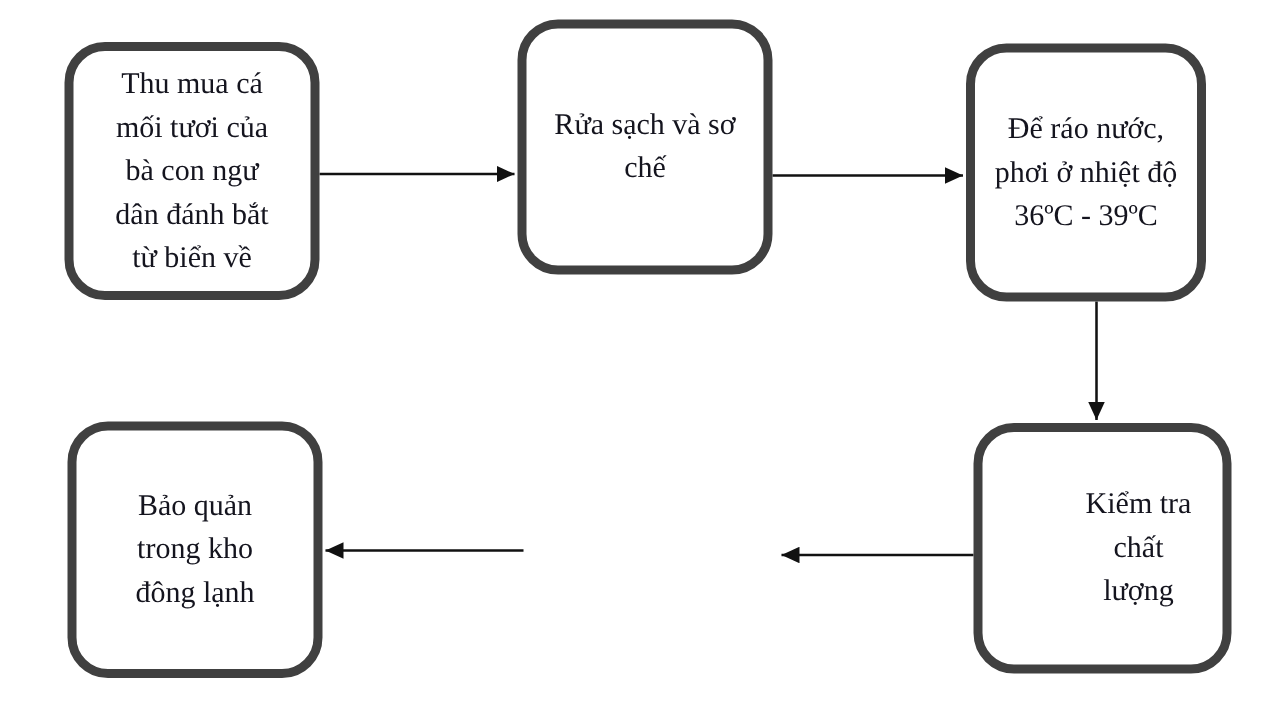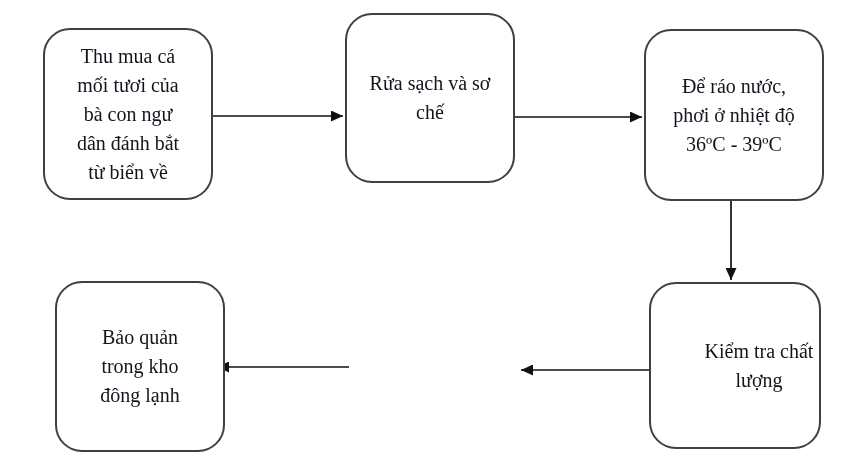--- a/index.html
+++ b/index.html
@@ -11,39 +11,39 @@
     position: relative;
     width: 844px;
     height: 471px;
     background: #ffffff;
     font-family: "Liberation Serif", "DejaVu Serif", serif;
     overflow: hidden;
   }
   .node {
     position: absolute;
     box-sizing: border-box;
-    border: 2px solid #404040;
+    border: 6px solid #404040;
     border-radius: 27px;
     background: #ffffff;
     display: flex;
     align-items: center;
     justify-content: center;
     text-align: center;
   }
   .node-label {
     white-space: pre-line;
     font-size: 20px;
     line-height: 1.45;
     color: #14141e;
     padding: 0 4px;
   }
   .n1 { left: 43px;  top: 28px;  width: 170px; height: 172px; }
   .n2 { left: 345px; top: 13px;  width: 170px; height: 170px; }
-  .n3 { left: 644px; top: 29px;  width: 180px; height: 172px; }
-  .n4 { left: 55px;  top: 281px; width: 170px; height: 171px; }
+  .n3 { left: 644px; top: 29px;  width: 160px; height: 172px; }
+  .n4 { left: 45px;  top: 281px; width: 170px; height: 171px; }
   .n5 { left: 349px; top: 282px; width: 170px; height: 168px; }
   .n6 { left: 649px; top: 282px; width: 172px; height: 167px; padding-left: 48px; }
   svg.arrows {
     position: absolute;
     left: 0;
     top: 0;
     pointer-events: none;
   }
 </style>
 </head>

